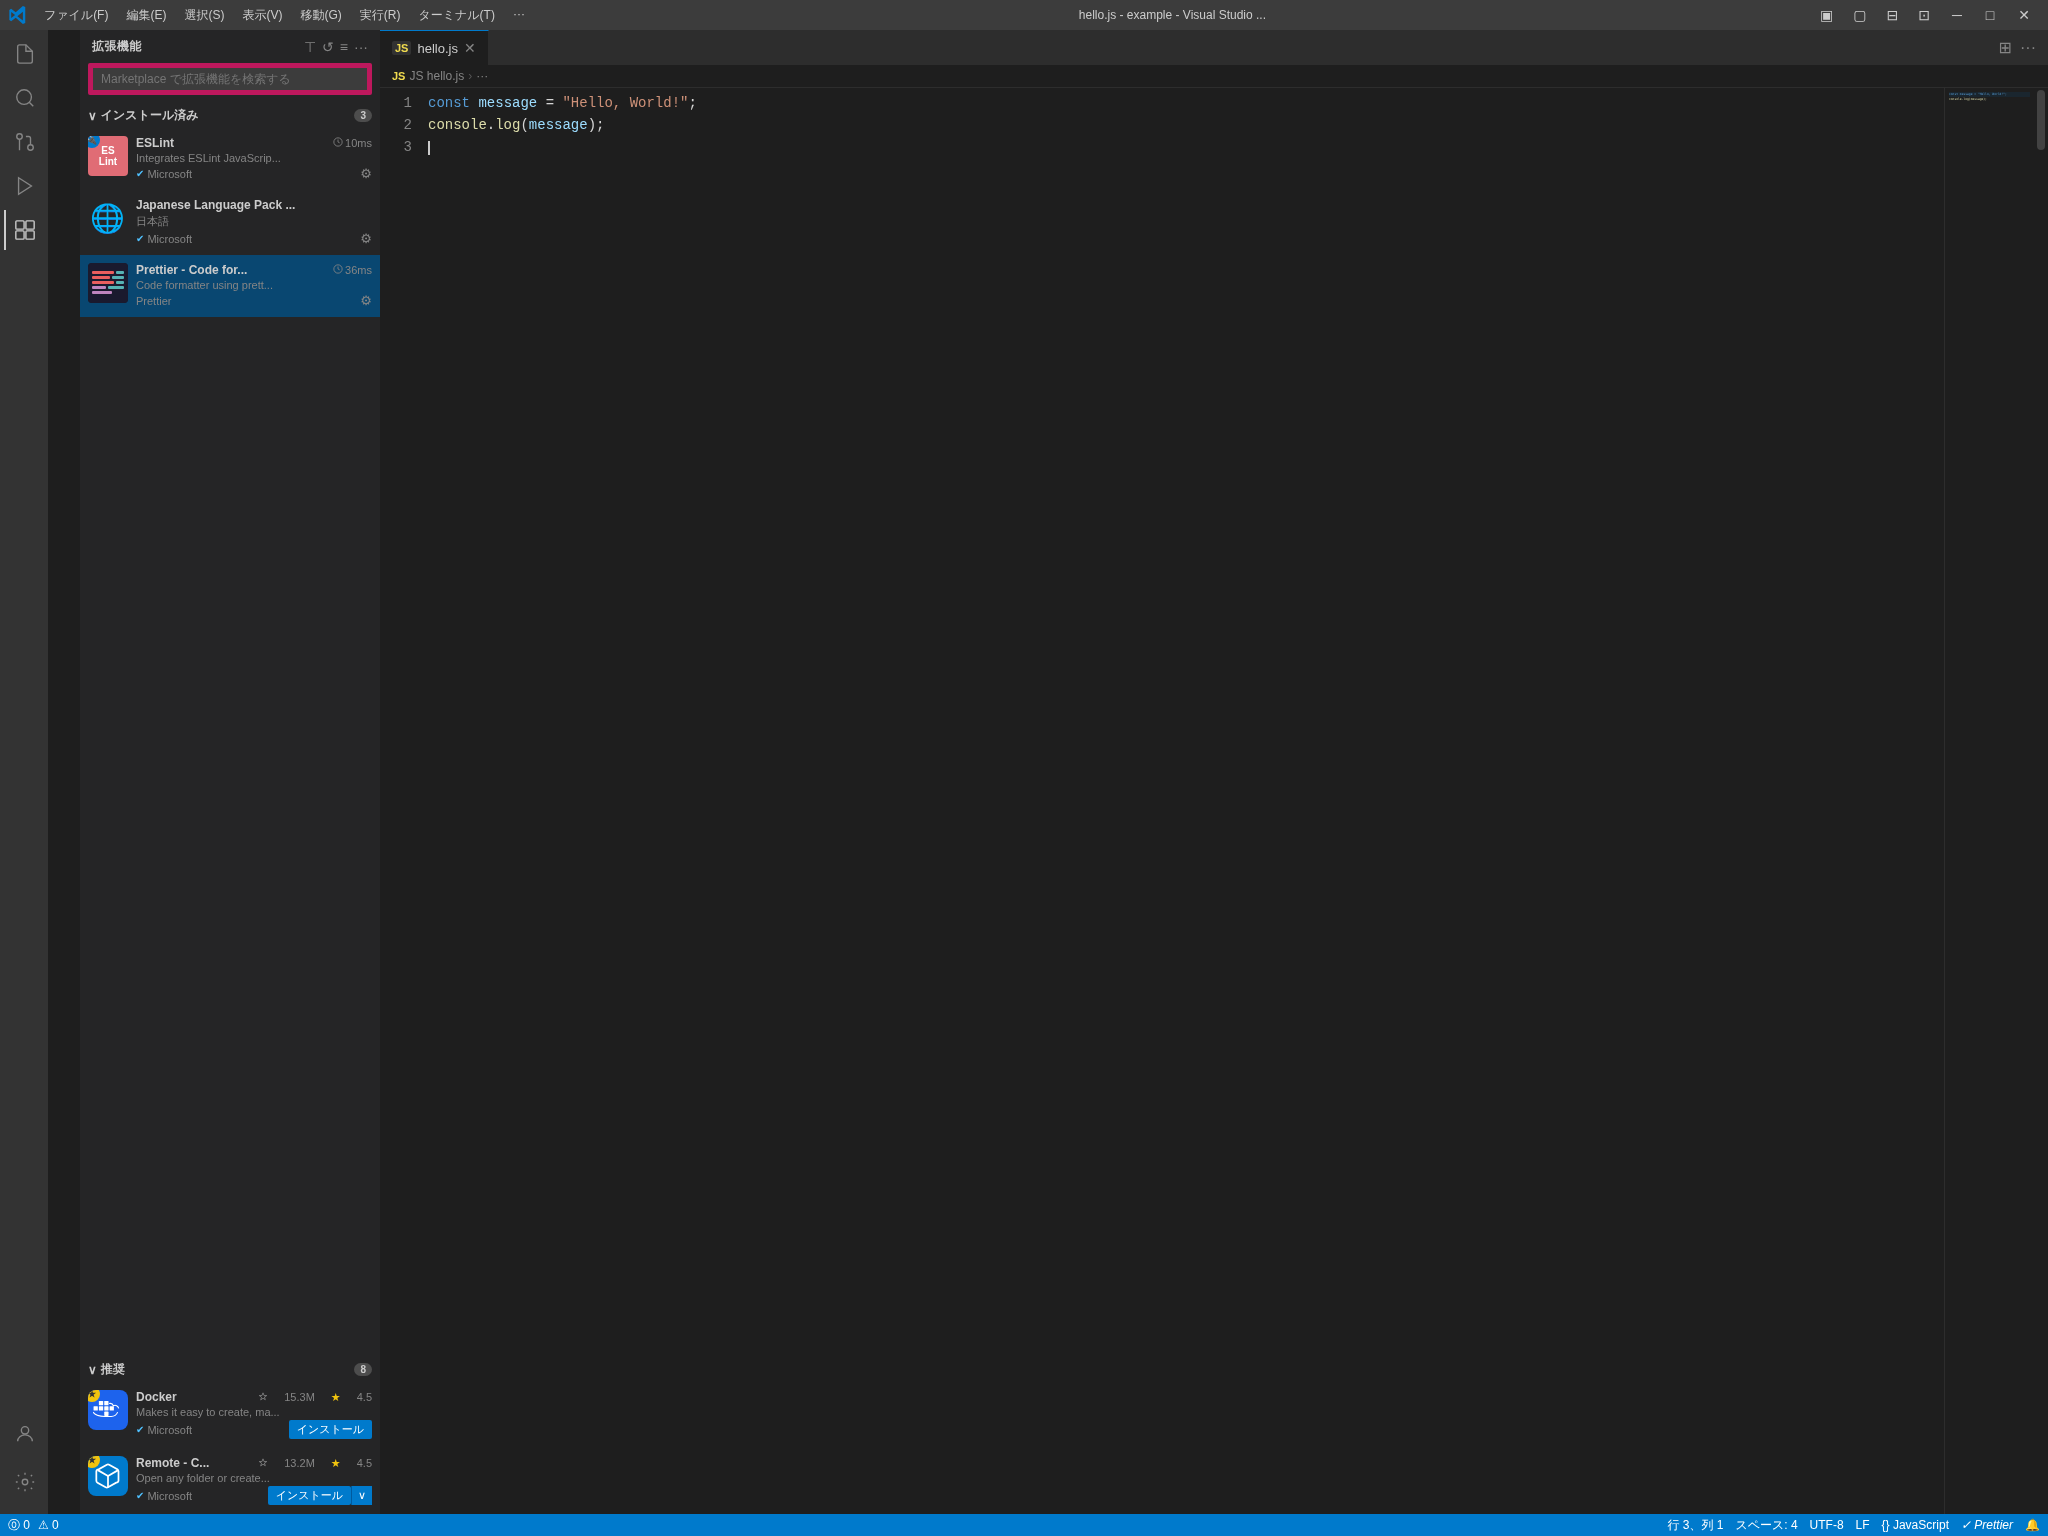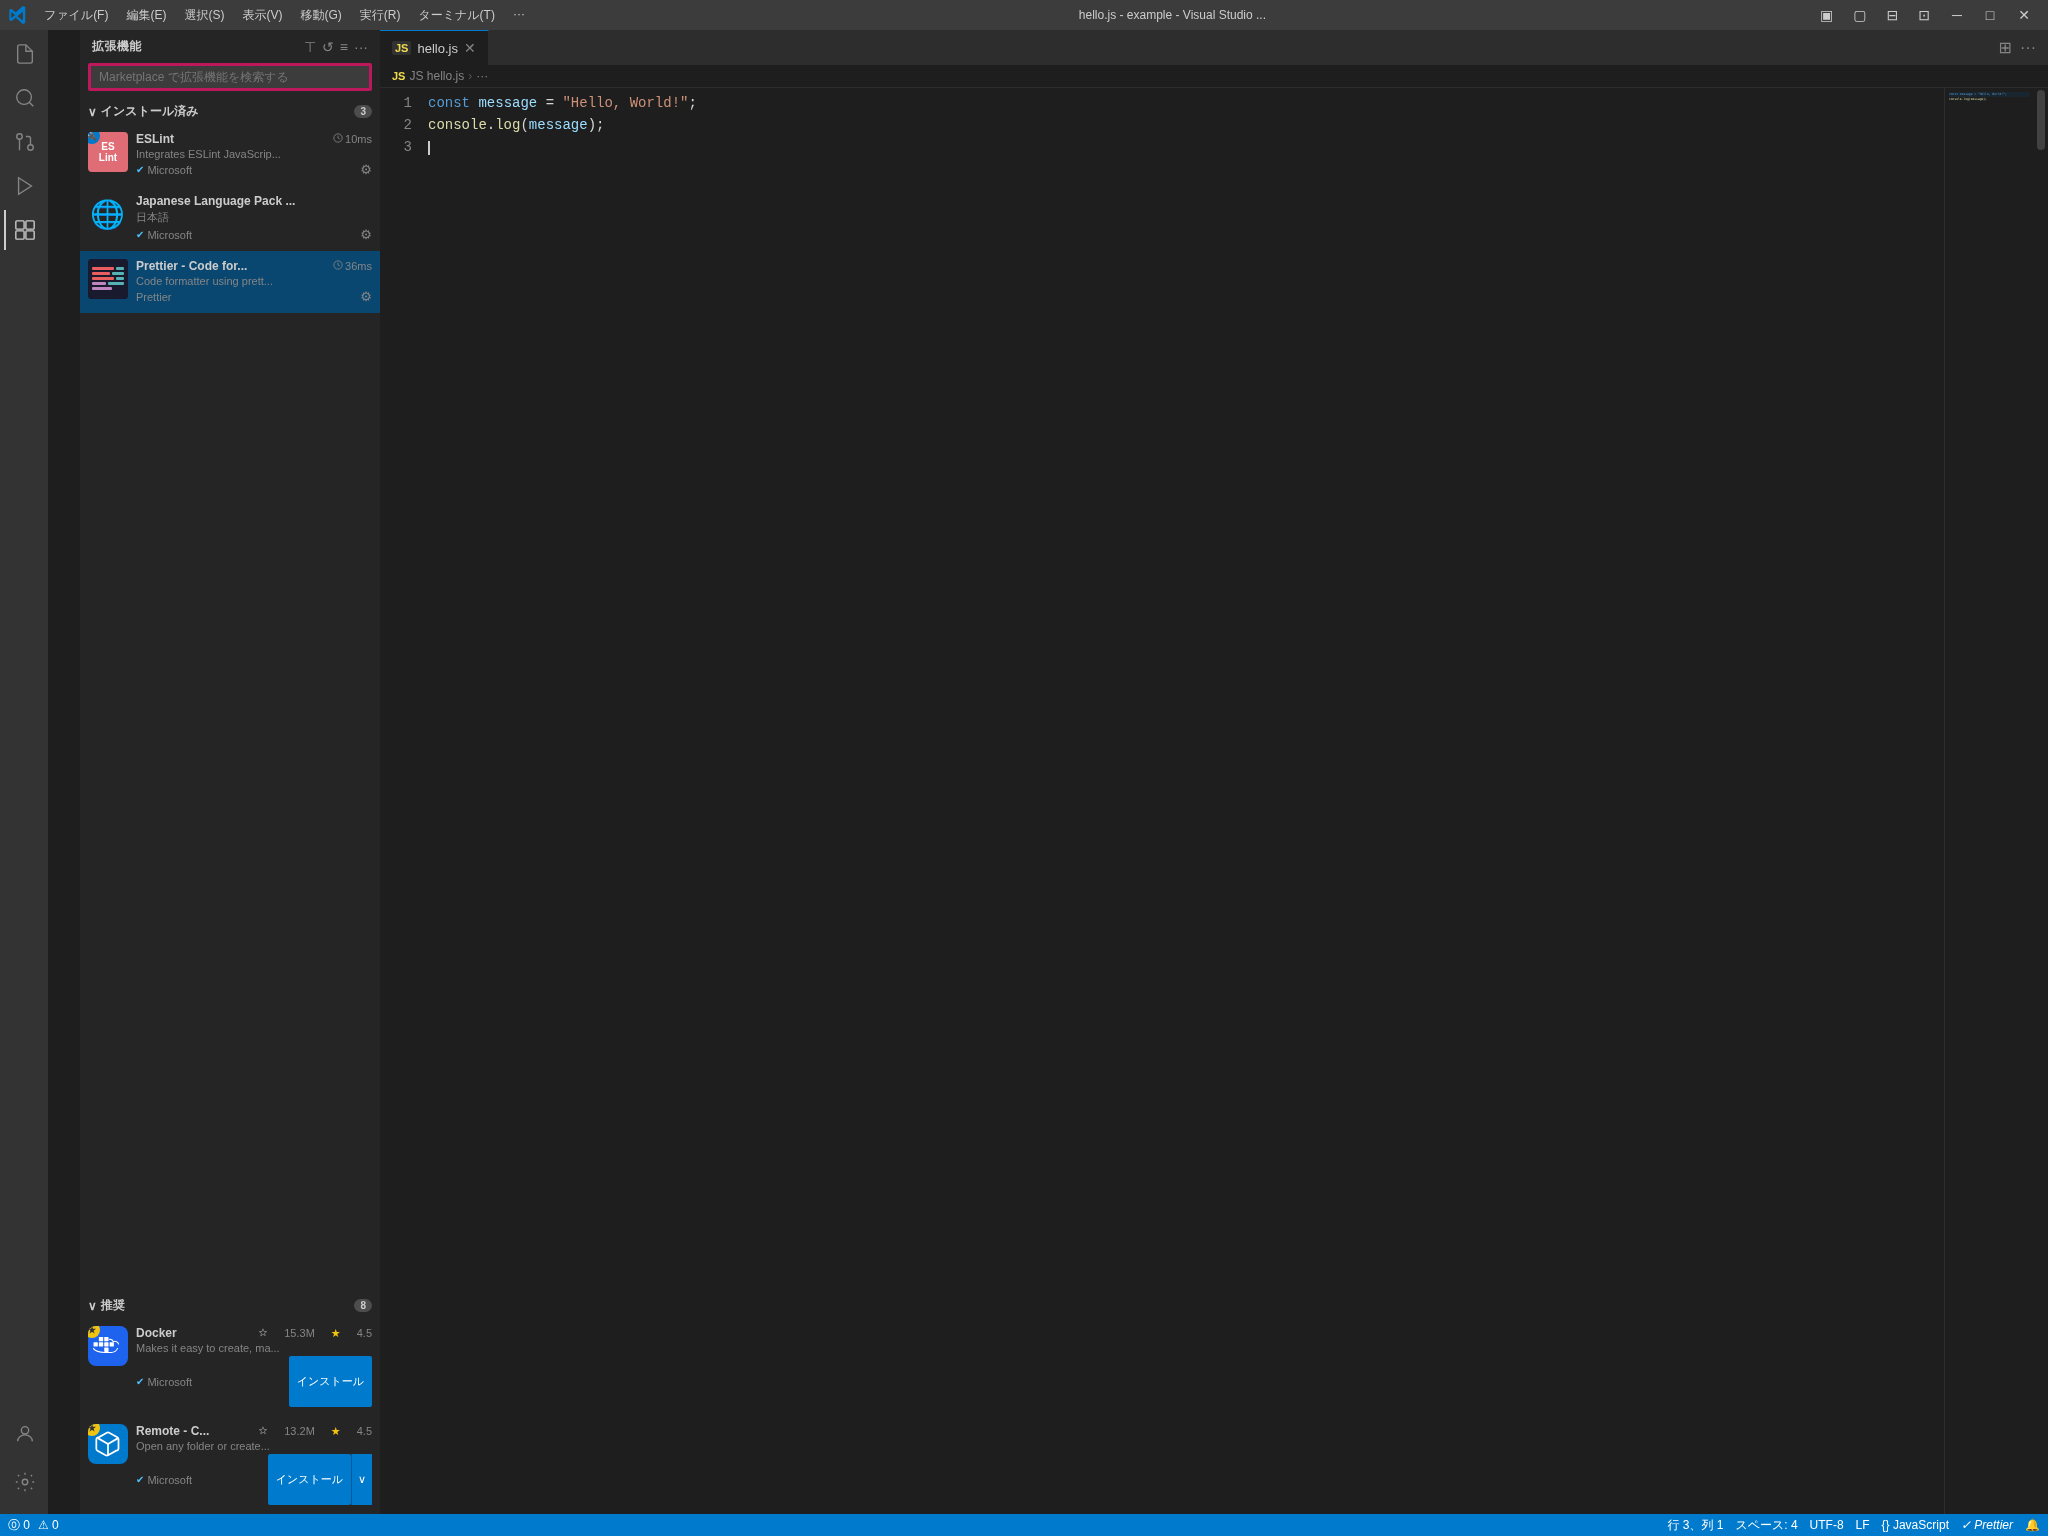--- a/index.html
+++ b/index.html
@@ -129,21 +129,21 @@
     }
     .sidebar-action-icon {
       cursor: pointer;
       color: #858585;
       font-size: 14px;
     }
 
     .search-box {
       margin: 0 8px 8px 8px;
       background: #3c3c3c;
-      border: 3px solid #be185d;
+      border: 5px solid #be185d;
       border-radius: 2px;
       padding: 4px 8px;
       font-size: 12px;
       color: #888;
       width: calc(100% - 16px);
     }
 
     .section-header {
       display: flex;
       align-items: center;
@@ -263,21 +263,21 @@
       gap: 16px;
       font-size: 11px;
       color: #858585;
     }
     .star { color: #f1c40f; }
     .install-btn {
       background: #007acc;
       color: white;
       border: none;
       border-radius: 2px;
-      padding: 18px 8px;
+      padding: 2px 8px;
       font-size: 11px;
       cursor: pointer;
     }
     .install-btn-dropdown {
       background: #007acc;
       color: white;
       border: none;
       border-left: 1px solid #005a9e;
       padding: 2px 6px;
       cursor: pointer;

